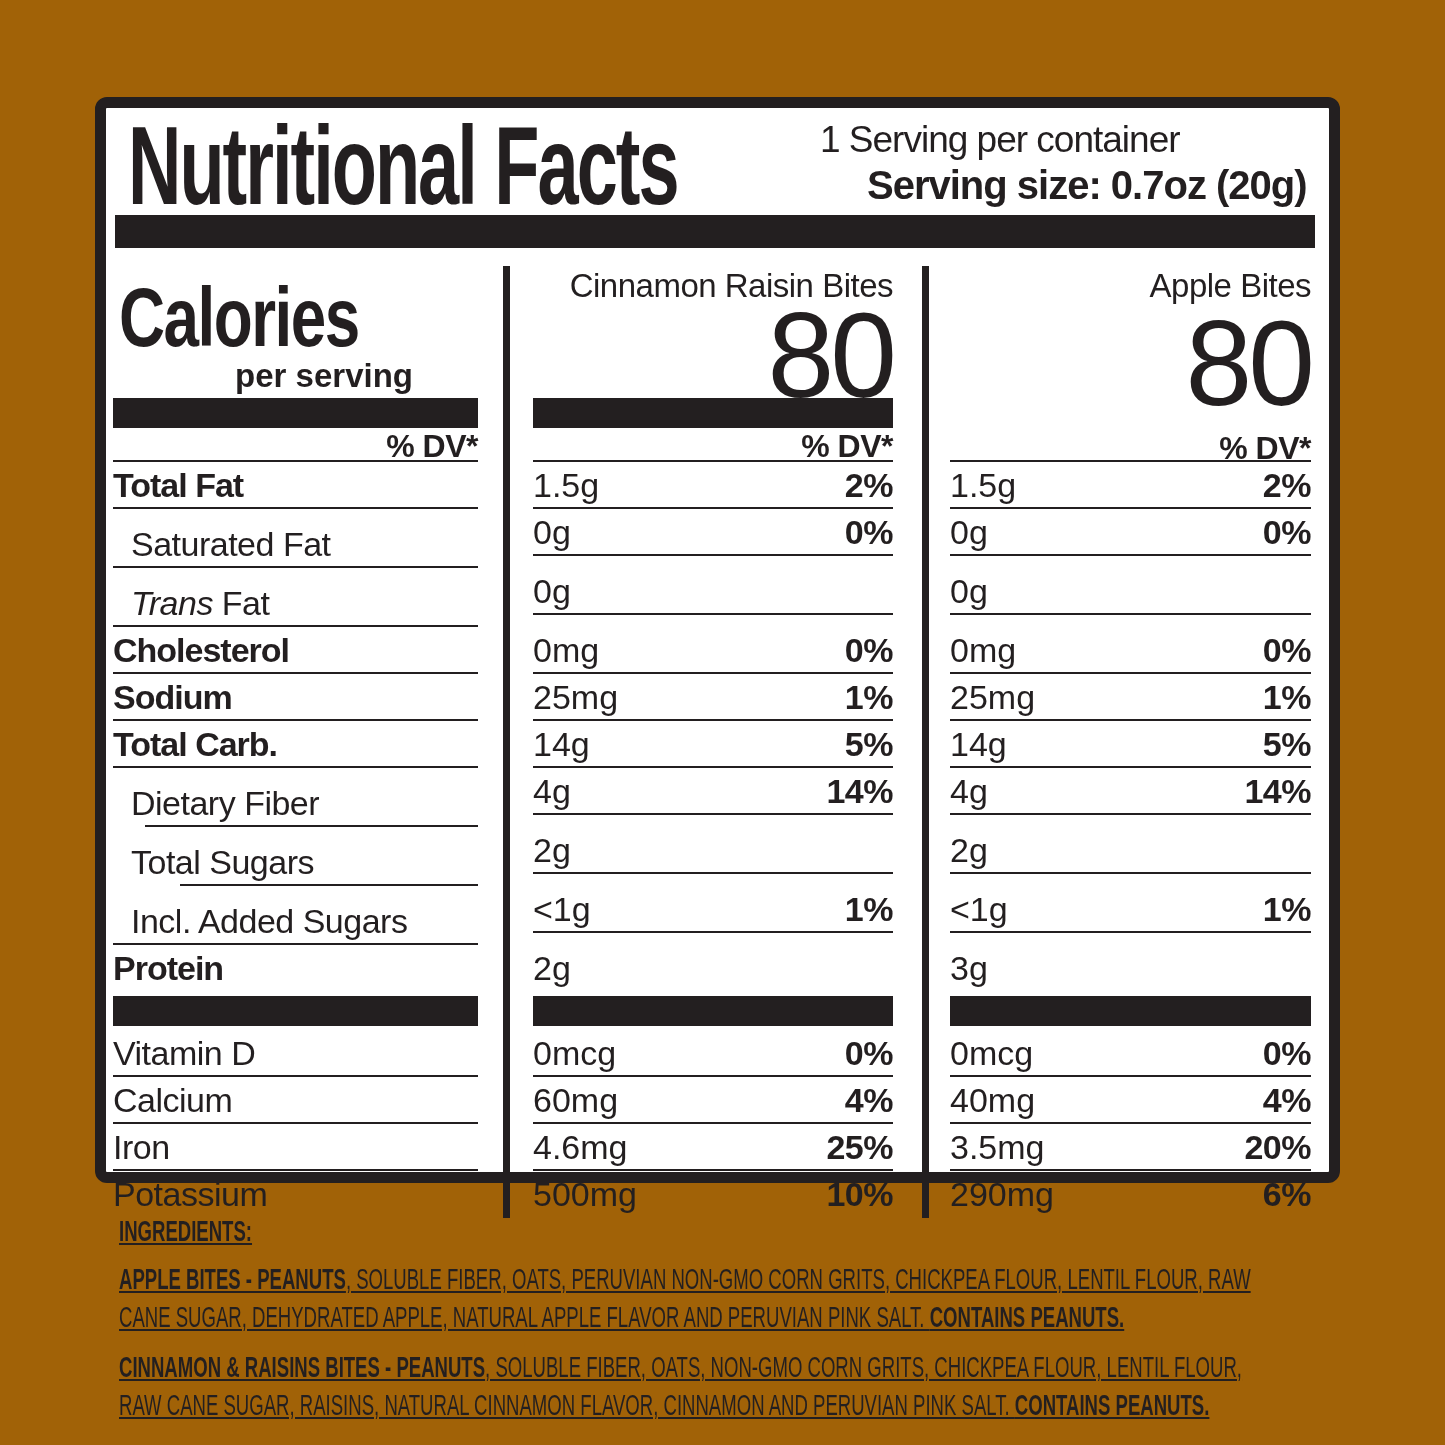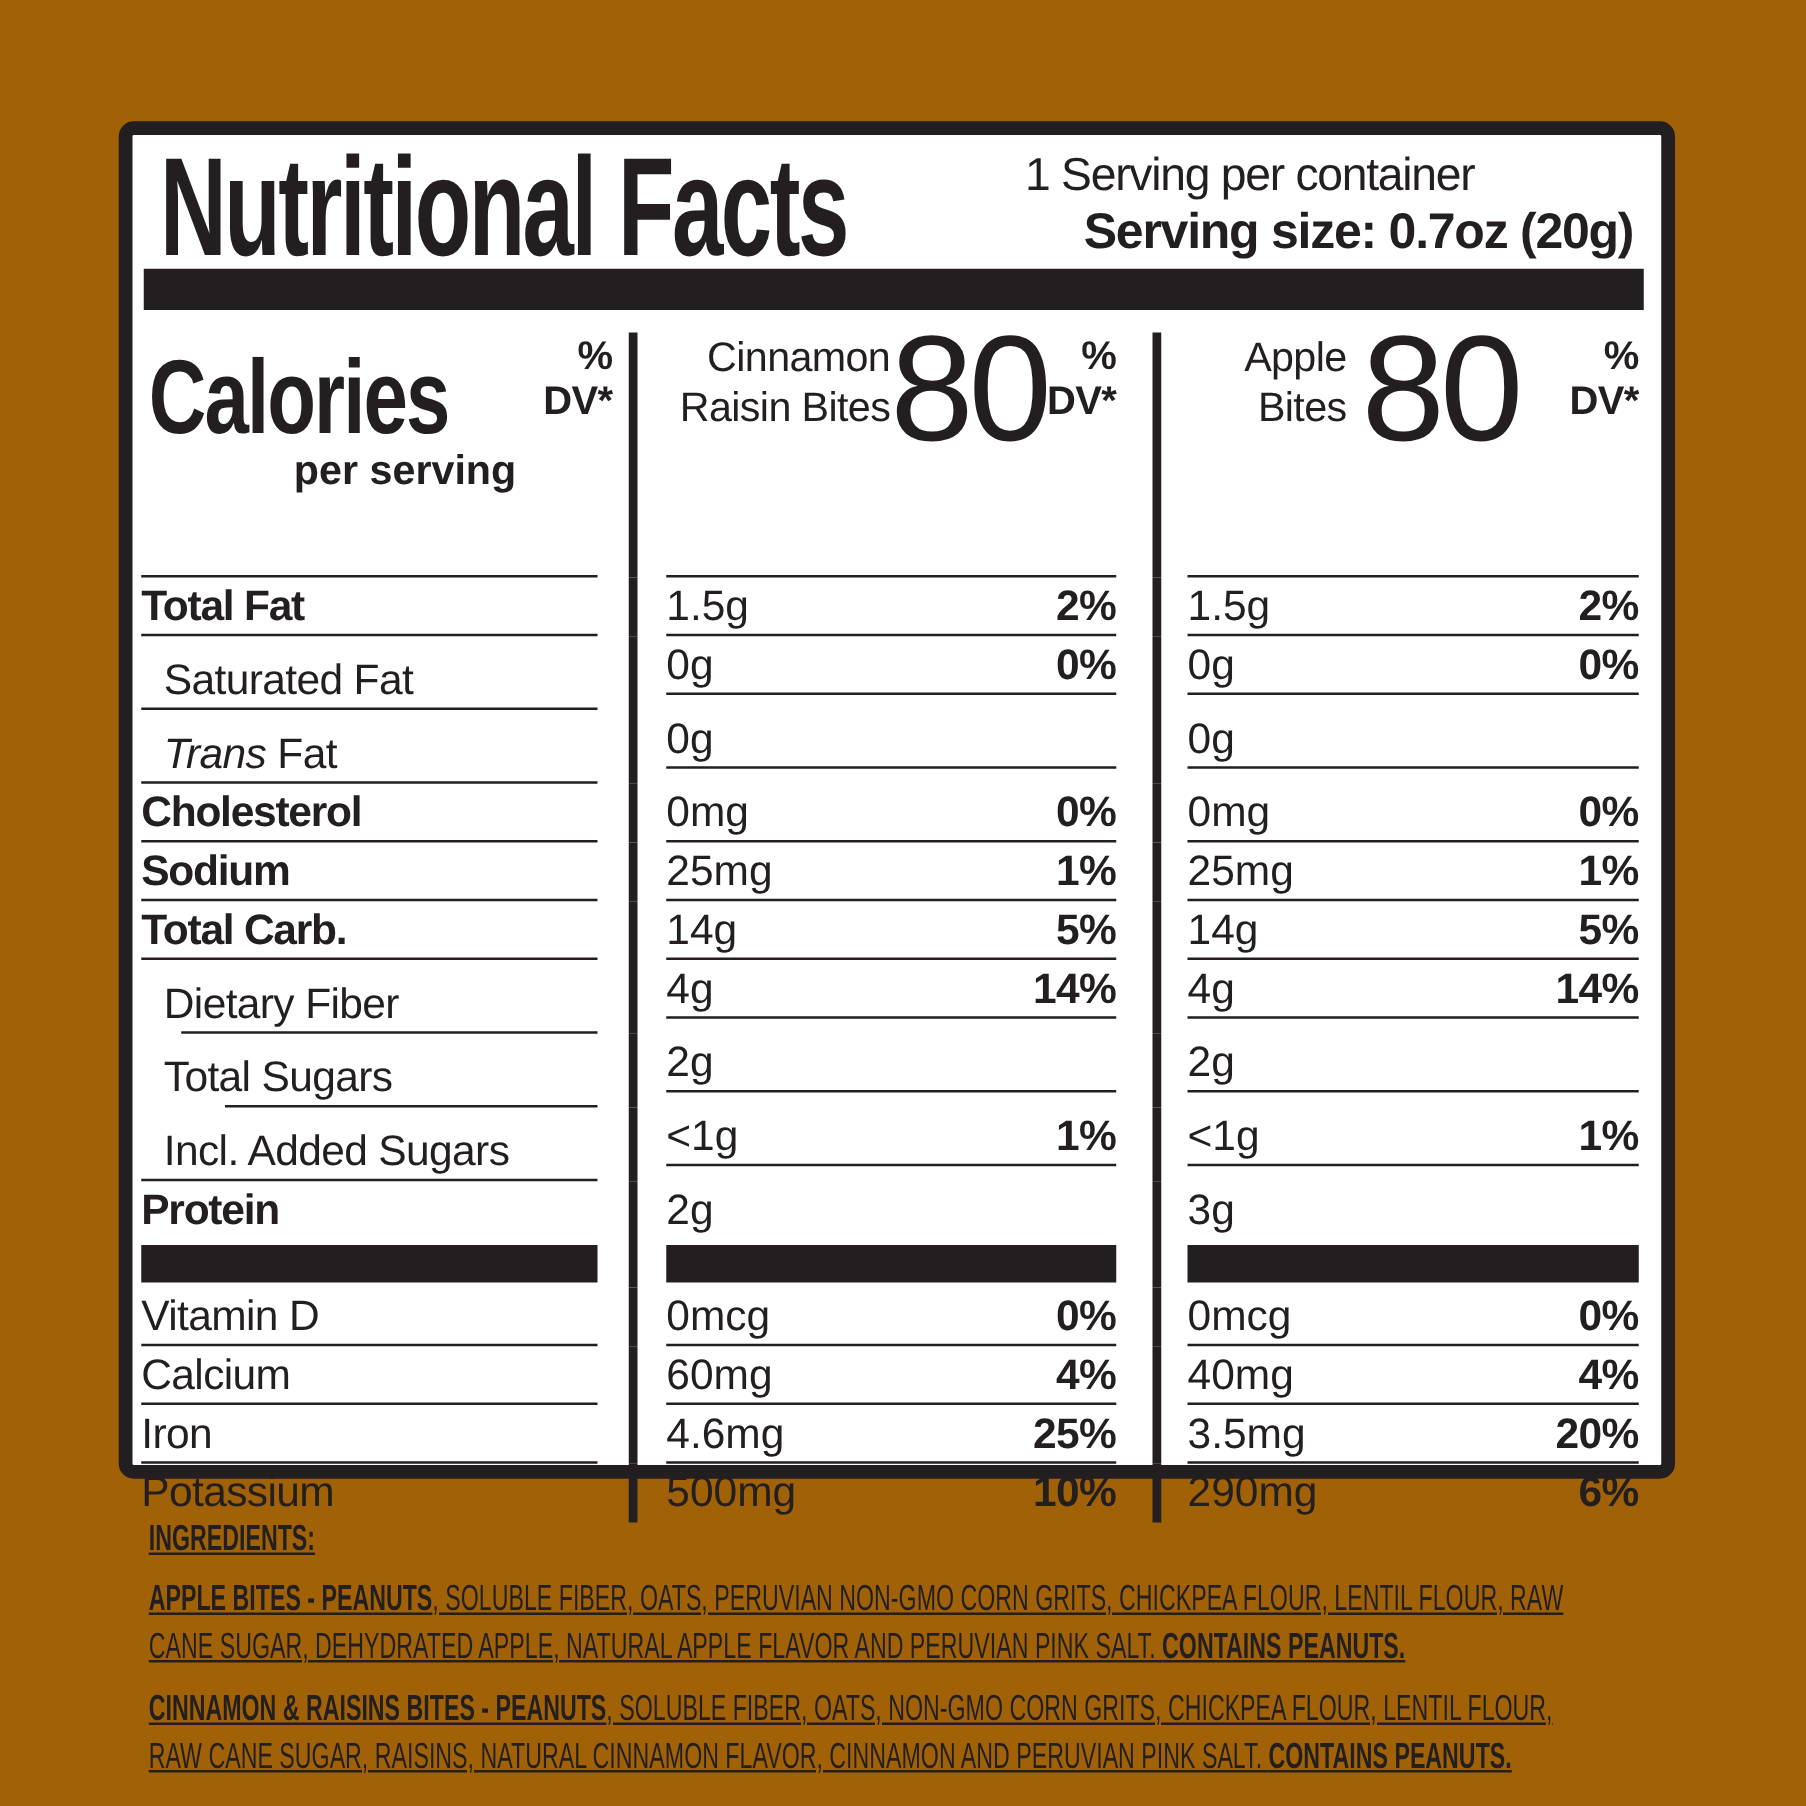--- a/index.html
+++ b/index.html
@@ -43,21 +43,21 @@
   .lab.b{font-weight:bold;letter-spacing:-1px;}
   .lab.i1{padding-left:25px;margin-top:12px;}
   .val{font-size:34px;line-height:42px;padding-top:2px;display:flex;}
   .val .dv{margin-left:auto;font-weight:bold;letter-spacing:-0.5px;}
 
   
   .hb{height:30px;margin-top:4px;background:#231f20;}
   .minibar{height:30px;background:#231f20;}
 
   
-  .rhead{height:196px;display:flex;}
+  .rhead{height:196px;display:flex;flex-direction:column;}
   .cal-wrap{height:132px;}
   .cal-title{font-size:84px;font-weight:bold;letter-spacing:-2px;line-height:74px;
              margin:14px 0 0 6px;white-space:nowrap;transform:scaleX(.76);
              transform-origin:0 0;width:fit-content;}
   .cal-sub{font-size:33px;font-weight:bold;width:300px;text-align:right;line-height:36px;margin-top:4px;}
   .prod-name{height:44px;font-size:33px;line-height:40px;text-align:right;letter-spacing:-0.5px;}
   .prod-cal{height:88px;font-size:120px;line-height:90px;font-weight:normal;
             text-align:right;letter-spacing:-4px;}
   .head-dv{height:32px;font-size:32px;font-weight:bold;text-align:right;line-height:36px;letter-spacing:-0.5px;}
 

